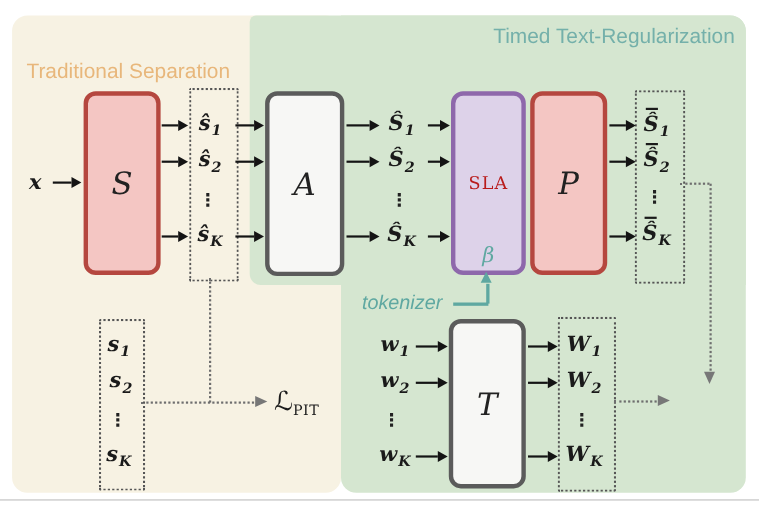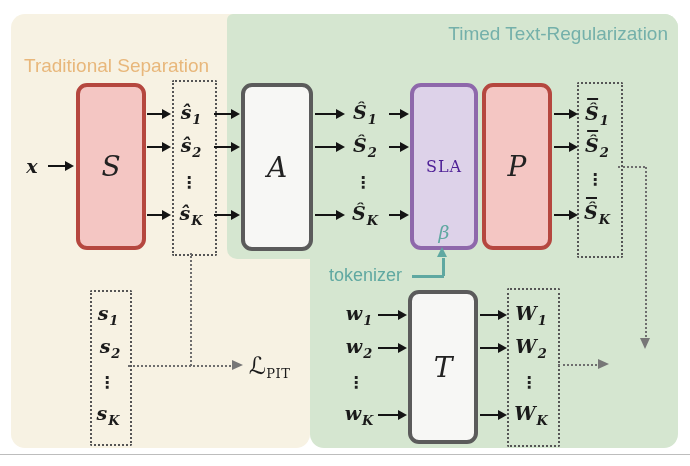--- a/index.html
+++ b/index.html
@@ -14,21 +14,21 @@
   .rtitle{position:absolute;font-size:19px;line-height:26px;white-space:nowrap;}
   #title-traditional{left:24px;top:17px;color:#e8b77b;margin-top:36px;}
   #title-ttr{top:21px;right:22px;color:#74b0aa;}
   
   .blk{position:absolute;box-sizing:border-box;border-radius:11px;border:4px solid;
        display:flex;align-items:center;justify-content:center;}
   .blk .cal{font:italic 28px "DejaVu Serif","Liberation Serif",serif;color:#222;}
   #blk-separator{left:76px;top:83px;width:70px;height:167px;border-color:#b5473f;background:#f4c6c3;}
   #blk-aligner{left:241px;top:83px;width:72px;height:168px;border-color:#5b5b5b;background:#f7f7f5;}
   #blk-sla{left:410px;top:83px;width:68px;height:167px;border-color:#8e68ab;background:#ddd2e9;}
-  #blk-sla .slatext{font:16px "DejaVu Serif","Liberation Serif",serif;letter-spacing:1px;color:#4c1d95;}
+  #blk-sla .slatext{font:16px "DejaVu Serif","Liberation Serif",serif;letter-spacing:1px;color:#b91c1c;}
   #blk-phoneme{left:482px;top:83px;width:70px;height:167px;border-color:#b5473f;background:#f4c6c3;}
   #blk-text{left:408px;top:290px;width:70px;height:154px;border-color:#5b5b5b;background:#f7f7f5;}
   .beta{position:absolute;left:50%;bottom:3px;transform:translateX(-50%);
         font:italic 19px "DejaVu Serif",serif;color:#5fa8a1;}
   
   .ml{position:absolute;transform:translate(-50%,-50%);line-height:1;white-space:nowrap;
       font:bold italic 19px "DejaVu Serif","Liberation Serif",serif;color:#1a1a1a;}
   .ml sub{font:bold italic 13px "DejaVu Serif",serif;vertical-align:-5px;margin-left:1px;}
   .bwrap{position:relative;display:inline-block;}
   .accent-bar{position:absolute;top:-4px;left:2px;width:11px;height:1.8px;background:#1a1a1a;}
@@ -44,21 +44,21 @@
   .ghead-r{position:absolute;width:0;height:0;border-left:11px solid #777;
       border-top:5.5px solid transparent;border-bottom:5.5px solid transparent;}
   .ghead-d{position:absolute;width:0;height:0;border-top:11px solid #777;
       border-left:5.5px solid transparent;border-right:5.5px solid transparent;}
   
   .loss{position:absolute;transform:translateY(-50%);white-space:nowrap;color:#1a1a1a;}
   .loss .scriptL{font:italic 24px "DejaVu Sans","DejaVu Serif",serif;}
   .loss sub{font:13px "DejaVu Serif","Liberation Serif",serif;letter-spacing:0.5px;vertical-align:-4px;}
   
   #tokenizer-label{position:absolute;left:329px;top:275px;transform:translateY(-50%);
-      font-size:18px;color:#5fa8a1;white-space:nowrap;}
+      font-size:18px;color:#5fa8a1;white-space:nowrap;font-style:italic;}
   .tok-seg{position:absolute;background:#5fa8a1;}
   #tok-h{left:412px;top:275px;width:32px;height:2.5px;}
   #tok-v{left:442px;top:258px;width:2.5px;height:18px;}
   #tok-head{position:absolute;left:437px;top:247px;width:0;height:0;
       border-bottom:10px solid #5fa8a1;border-left:5.5px solid transparent;border-right:5.5px solid transparent;}
   #bottom-rule{position:absolute;left:0;top:454px;width:690px;height:1px;background:#bdbdbd;}
 </style>
 </head>
 <body>
 

